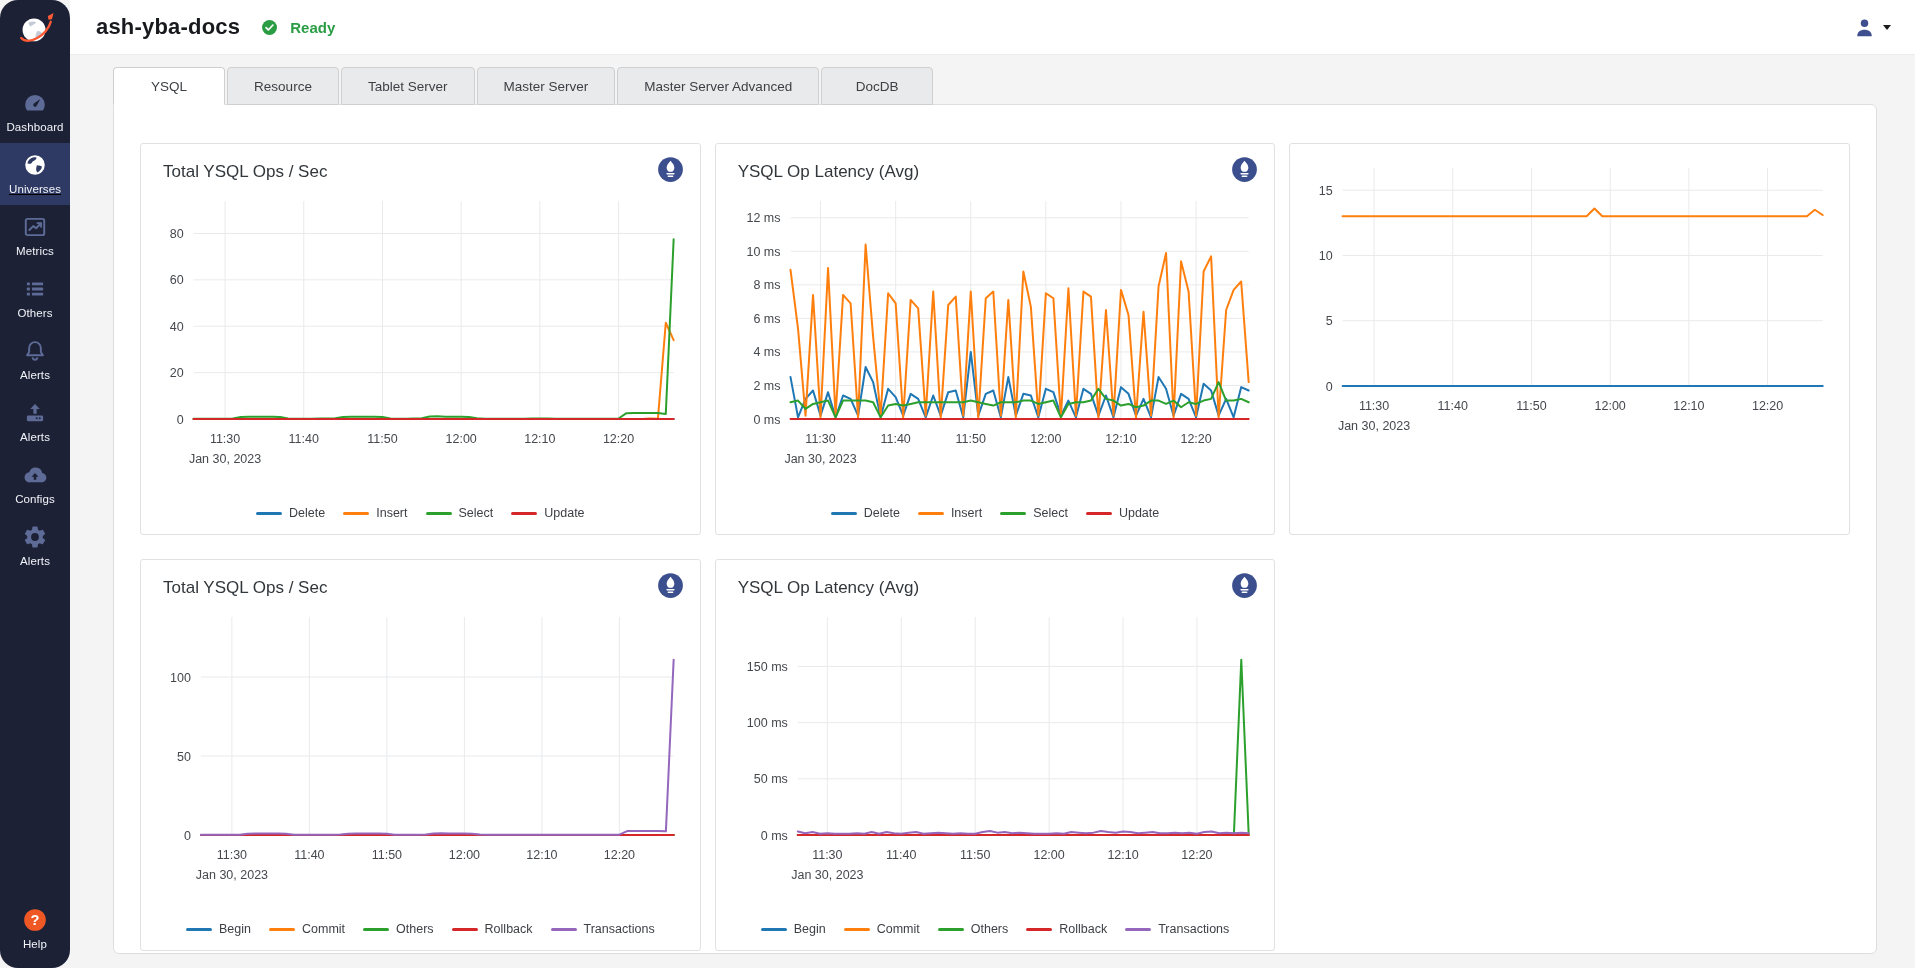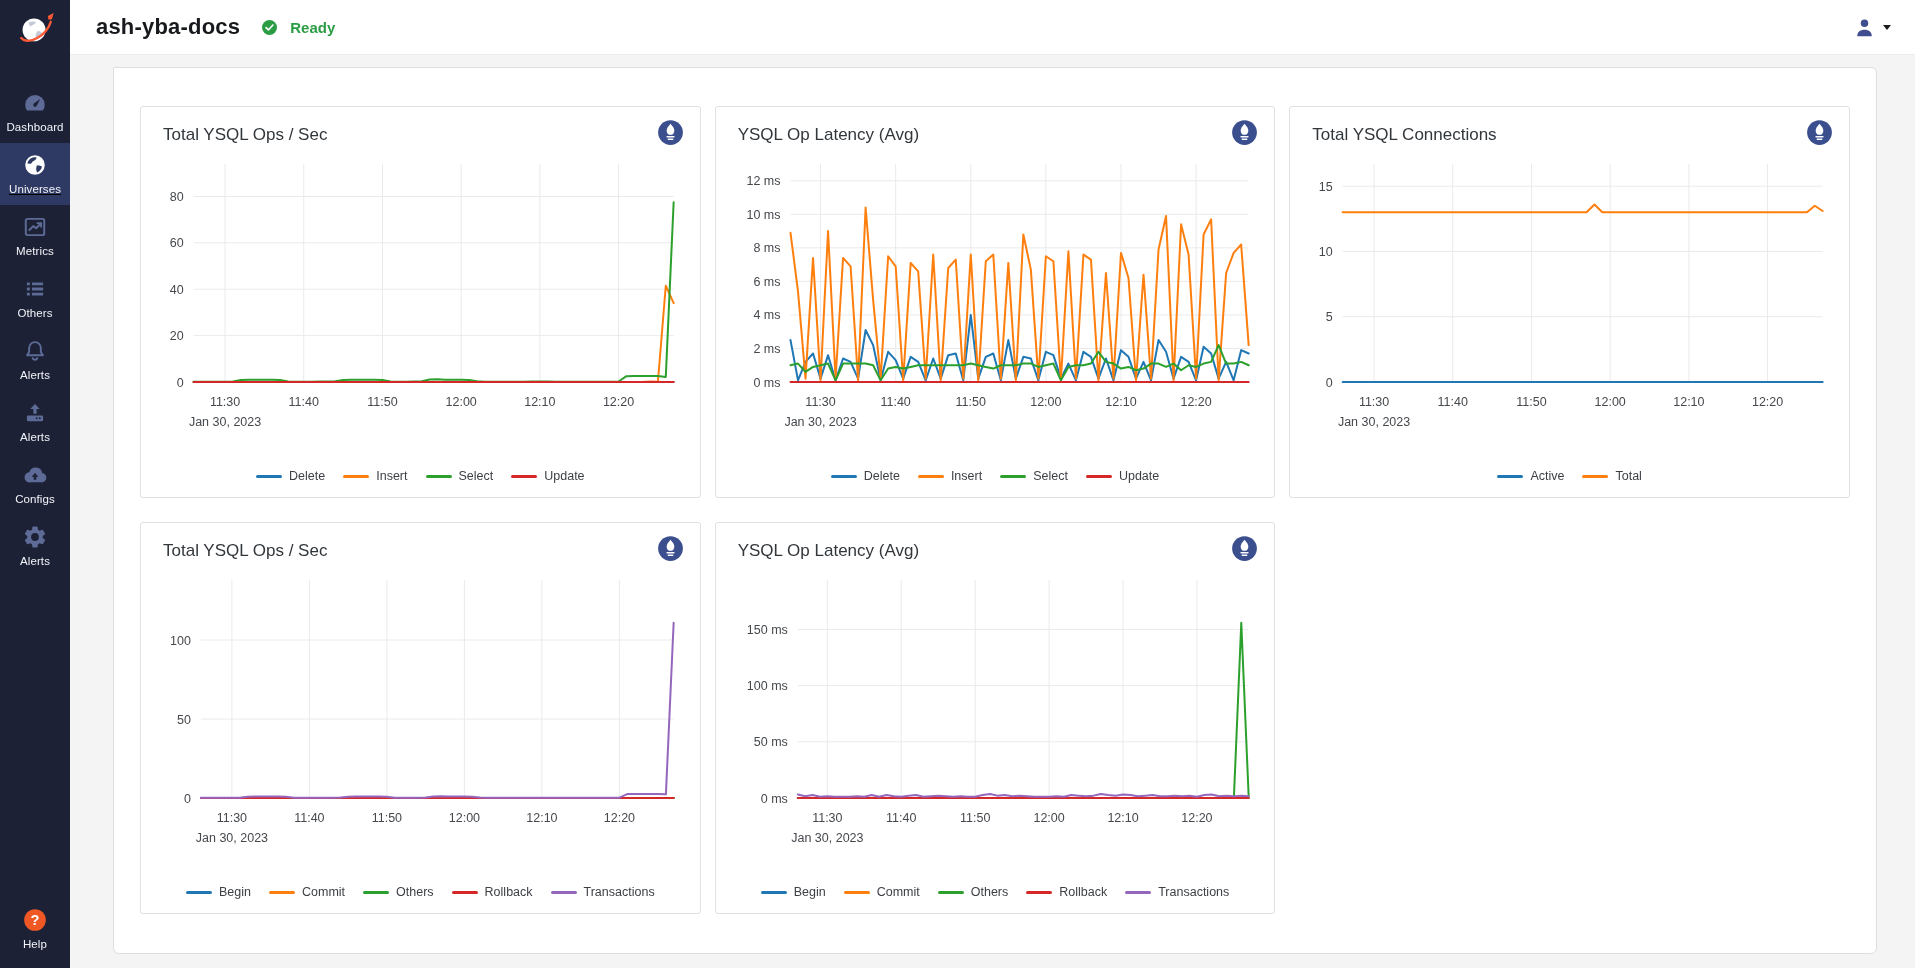--- a/index.html
+++ b/index.html
@@ -2,21 +2,21 @@
 <html><head>
 <meta charset="utf-8">
 <style>
   * { box-sizing: border-box; margin: 0; padding: 0; }
   html,body { width: 1915px; height: 968px; overflow: hidden;
     font-family: "Liberation Sans", "DejaVu Sans", sans-serif; background: #f4f4f5; }
   body { display: flex; }
 
   
   .sidebar { width: 70px; min-width: 70px; height: 968px; background: #1c2136;
-    display: flex; flex-direction: column; --sb-bg:#1c2136; }
+    display: flex; flex-direction: column; border-radius: 18px; --sb-bg:#1c2136; }
   .logo { width: 70px; height: 55px; display:flex; align-items:center; justify-content:center; cursor:pointer; }
   .nav { display:flex; flex-direction:column; padding-top: 26px; }
   .nav-item { width: 70px; padding: 9px 0 10px; display:flex; flex-direction:column; align-items:center;
     gap: 5px; cursor:pointer; --hole:#1c2136; }
   .nav-item .ic { width: 26px; height: 26px; color:#5d6b96; display:block; }
   .nav-item.active { background:#2e3a63;text-decoration:underline; --hole:#2e3a63; }
   .nav-item.active .ic { color:#ffffff; }
   .nav-lbl { font-size: 11.5px; color:#f2f4f8; letter-spacing:.1px; }
   .help-item { margin-top:auto; margin-bottom: 8px; }
   .help-item .ic { color:#ef5824; }
@@ -170,20 +170,28 @@
     <div class="user">
       <svg width="23" height="23" viewBox="0 0 24 24">
           <circle cx="12" cy="7.6" r="3.9" fill="#3e4e8e"></circle>
           <path d="M4.5 20.6c0-4.2 3.4-6.3 7.5-6.3s7.5 2.1 7.5 6.3v.6h-15z" fill="#3e4e8e"></path>
         </svg>
       <span class="caret"></span>
     </div>
   </header>
 
   <div class="content">
+    <div class="tabs">
+      <div class="tab active">YSQL</div>
+      <div class="tab">Resource</div>
+      <div class="tab">Tablet Server</div>
+      <div class="tab">Master Server</div>
+      <div class="tab">Master Server Advanced</div>
+      <div class="tab">DocDB</div>
+    </div>
 
     <div class="panel">
       <div class="grid">
 
         <section class="card">
           <div class="card-head">
             <h3>Total YSQL Ops / Sec</h3>
             <span class="prom"><svg viewBox="0 0 24 24" width="27" height="27">
                   <circle cx="12" cy="12" r="11" fill="#3b4e8e"></circle>
                   <path d="M12 4.3c2.1 2.4 3.4 4 3.4 6.1 0 1.7-1 3-2.1 3.6h-2.6c-1.1-.6-2.1-1.9-2.1-3.6 0-2.1 1.3-3.7 3.4-6.1z" fill="#fff"></path>
@@ -313,29 +321,20 @@
                 <span class="lbl">Select</span>
               </span>
               <span class="item">
                 <span class="dash" style="background: rgb(214, 39, 40);"></span>
                 <span class="lbl">Update</span>
               </span>
             </div>
         </section>
 
         <section class="card">
-          <div class="card-head">
-            <h3>Total YSQL Connections</h3>
-            <span class="prom"><svg viewBox="0 0 24 24" width="27" height="27">
-                  <circle cx="12" cy="12" r="11" fill="#3b4e8e"></circle>
-                  <path d="M12 4.3c2.1 2.4 3.4 4 3.4 6.1 0 1.7-1 3-2.1 3.6h-2.6c-1.1-.6-2.1-1.9-2.1-3.6 0-2.1 1.3-3.7 3.4-6.1z" fill="#fff"></path>
-                  <rect x="8.3" y="15" width="7.4" height="1.5" rx="0.7" fill="#fff"></rect>
-                  <rect x="9.4" y="17.3" width="5.2" height="1.3" rx="0.65" fill="#fff"></rect>
-                </svg></span>
-          </div>
           <svg class="plot" viewBox="0 0 526.671875 296">
               <g>
                 <line x1="68.08012295081967" x2="68.08012295081967" y1="12" y2="230" class="gline"></line>
                 <line x1="146.78043032786886" x2="146.78043032786886" y1="12" y2="230" class="gline"></line>
                 <line x1="225.480737704918" x2="225.480737704918" y1="12" y2="230" class="gline"></line>
                 <line x1="304.1810450819672" x2="304.1810450819672" y1="12" y2="230" class="gline"></line>
                 <line x1="382.8813524590164" x2="382.8813524590164" y1="12" y2="230" class="gline"></line>
                 <line x1="461.58165983606557" x2="461.58165983606557" y1="12" y2="230" class="gline"></line>
                 <line x1="36.6" x2="516.671875" y1="230" y2="230" class="gline"></line>
                 <line x1="36.6" x2="516.671875" y1="164.7305389221557" y2="164.7305389221557" class="gline"></line>
@@ -355,30 +354,20 @@
               <g>
                 <text x="68.08012295081967" y="254" text-anchor="middle" class="tick">11:30</text>
                 <text x="146.78043032786886" y="254" text-anchor="middle" class="tick">11:40</text>
                 <text x="225.480737704918" y="254" text-anchor="middle" class="tick">11:50</text>
                 <text x="304.1810450819672" y="254" text-anchor="middle" class="tick">12:00</text>
                 <text x="382.8813524590164" y="254" text-anchor="middle" class="tick">12:10</text>
                 <text x="461.58165983606557" y="254" text-anchor="middle" class="tick">12:20</text>
                 <text x="68.08012295081967" y="274" text-anchor="middle" class="tick">Jan 30, 2023</text>
               </g>
             </svg>
-          <div class="legend">
-              <span class="item">
-                <span class="dash" style="background: rgb(31, 119, 180);"></span>
-                <span class="lbl">Active</span>
-              </span>
-              <span class="item">
-                <span class="dash" style="background: rgb(255, 127, 14);"></span>
-                <span class="lbl">Total</span>
-              </span>
-            </div>
         </section>
 
         <section class="card">
           <div class="card-head">
             <h3>Total YSQL Ops / Sec</h3>
             <span class="prom"><svg viewBox="0 0 24 24" width="27" height="27">
                   <circle cx="12" cy="12" r="11" fill="#3b4e8e"></circle>
                   <path d="M12 4.3c2.1 2.4 3.4 4 3.4 6.1 0 1.7-1 3-2.1 3.6h-2.6c-1.1-.6-2.1-1.9-2.1-3.6 0-2.1 1.3-3.7 3.4-6.1z" fill="#fff"></path>
                   <rect x="8.3" y="15" width="7.4" height="1.5" rx="0.7" fill="#fff"></rect>
                   <rect x="9.4" y="17.3" width="5.2" height="1.3" rx="0.65" fill="#fff"></rect>

